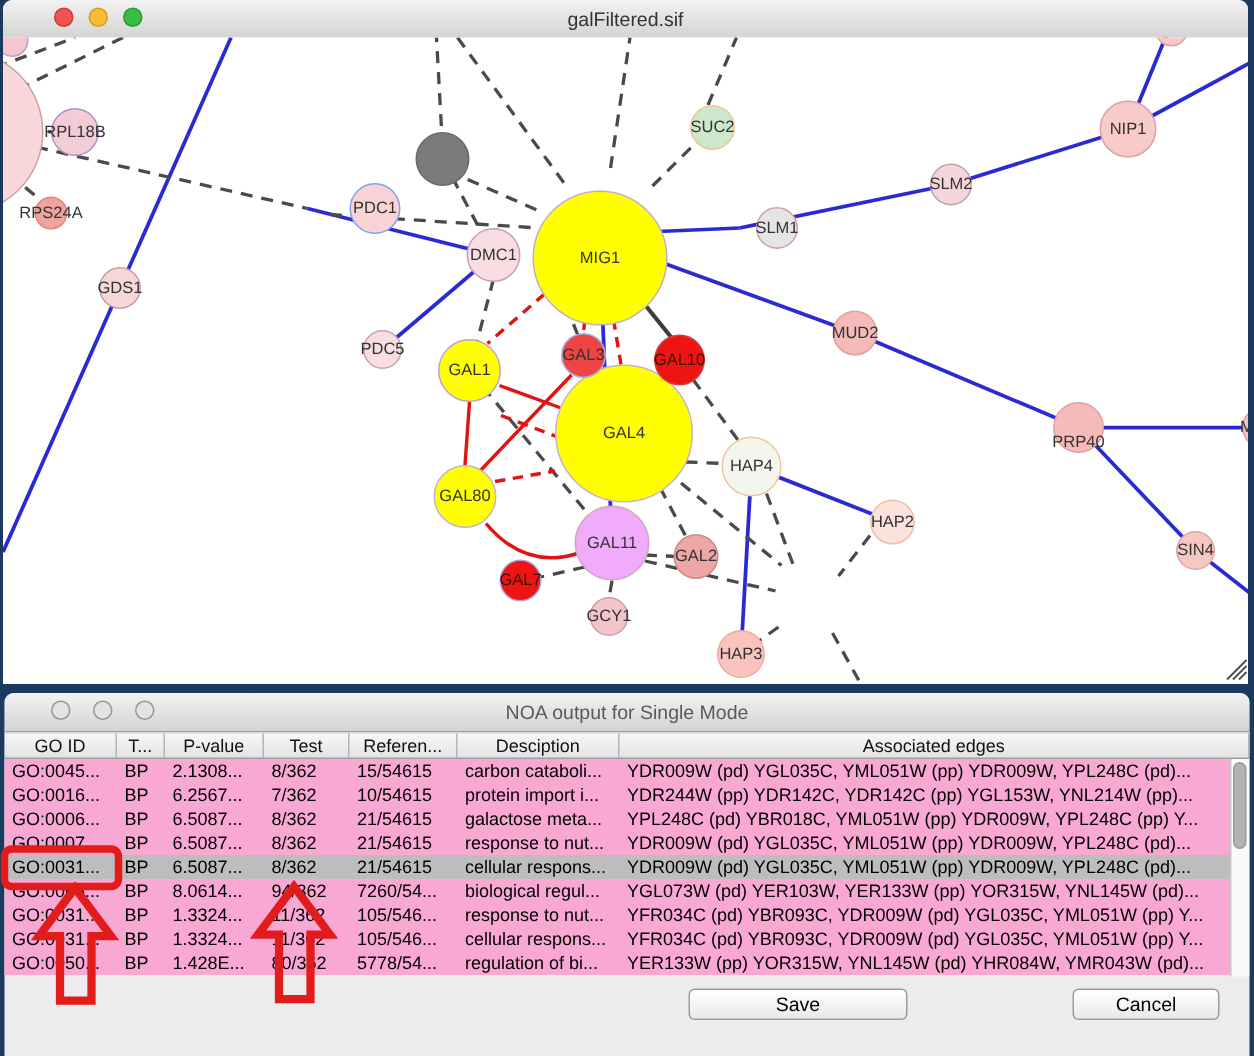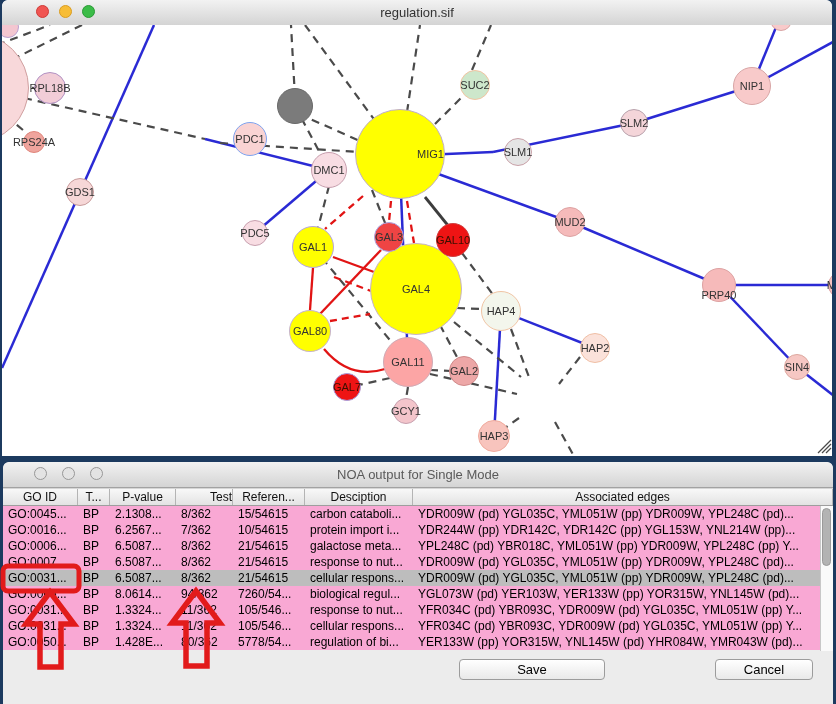--- a/index.html
+++ b/index.html
@@ -42,21 +42,21 @@
   #annotations{position:absolute;left:0;top:0;z-index:99;pointer-events:none;}
 </style>
 </head>
 <body>
 
 <div class="window-top">
   <div class="titlebar">
     <div class="light red"></div>
     <div class="light yellow"></div>
     <div class="light green"></div>
-    <div class="title-text">regulation.sif</div>
+    <div class="title-text">galFiltered.sif</div>
   </div>
   <div class="canvas" id="graph-canvas">
     <svg id="edges-svg" width="836" height="456">
         <line x1="152" y1="25" x2="78" y2="192" stroke="var(--edge-blue)" stroke-width="2.5"></line>
         <line x1="78" y1="192" x2="0" y2="368" stroke="var(--edge-blue)" stroke-width="2.5"></line>
         <line x1="203" y1="139" x2="327" y2="170" stroke="var(--edge-blue)" stroke-width="2.5"></line>
         <line x1="327" y1="170" x2="253" y2="233" stroke="var(--edge-blue)" stroke-width="2.5"></line>
         <line x1="398" y1="156" x2="491" y2="152" stroke="var(--edge-blue)" stroke-width="2.5"></line>
         <line x1="491" y1="152" x2="632" y2="123" stroke="var(--edge-blue)" stroke-width="2.5"></line>
         <line x1="632" y1="123" x2="750" y2="86" stroke="var(--edge-blue)" stroke-width="2.5"></line>
@@ -123,21 +123,21 @@
       <div class="node" style="left: 64px; top: 153px; width: 28px; height: 28px; background: rgb(246, 215, 215); border: 1.5px solid rgb(200, 155, 155);">
         <span>GDS1</span>
       </div>
       <div class="node" style="left: 186px; top: 97px; width: 34px; height: 34px; background: rgb(249, 211, 211); border: 1.5px solid rgb(125, 163, 239); margin-left: 45px;">
         <span>PDC1</span>
       </div>
       <div class="node" style="left: 275px; top: 63px; width: 36px; height: 36px; background: rgb(123, 123, 123); border: 1.5px solid rgb(105, 105, 105);"></div>
       <div class="node" style="left: 309px; top: 127px; width: 36px; height: 36px; background: rgb(248, 221, 227); border: 1.5px solid rgb(199, 159, 174);">
         <span>DMC1</span>
       </div>
-      <div class="node" style="left: 353px; top: 84px; width: 90px; height: 90px; background: rgb(255, 255, 0); border: 1.5px solid rgb(191, 174, 201); justify-content: flex-end;">
+      <div class="node" style="left: 353px; top: 102px; width: 90px; height: 90px; background: rgb(255, 255, 0); border: 1.5px solid rgb(191, 174, 201);">
         <span>MIG1</span>
       </div>
       <div class="node" style="left: 458px; top: 45px; width: 30px; height: 30px; background: rgb(205, 231, 203); border: 1.5px solid rgb(242, 196, 162);">
         <span>SUC2</span>
       </div>
       <div class="node" style="left: 502px; top: 113px; width: 28px; height: 28px; background: #e5e5e5; border: 1.5px solid rgb(201, 161, 168);">
         <span>SLM1</span>
       </div>
       <div class="node" style="left: 618px; top: 84px; width: 28px; height: 28px; background: rgb(244, 213, 217); border: 1.5px solid rgb(184, 162, 172);">
         <span>SLM2</span>
@@ -163,21 +163,21 @@
       </div>
       <div class="node" style="left: 479px; top: 266px; width: 40px; height: 40px; background: rgb(243, 246, 236); border: 1.5px solid rgb(240, 196, 164);">
         <span>HAP4</span>
       </div>
       <div class="node" style="left: 476px; top: 395px; width: 32px; height: 32px; background: rgb(248, 196, 189); border: 1.5px solid rgb(240, 171, 158);">
         <span>HAP3</span>
       </div>
       <div class="node" style="left: 391px; top: 373px; width: 26px; height: 26px; background: rgb(243, 197, 203); border: 1.5px solid rgb(199, 159, 174);">
         <span>GCY1</span>
       </div>
-      <div class="node" style="left: 381px; top: 312px; width: 50px; height: 50px; background: #fca5a5; border: 1.5px solid rgb(207, 170, 181);">
+      <div class="node" style="left: 381px; top: 312px; width: 50px; height: 50px; background: #f0abfc; border: 1.5px solid rgb(207, 170, 181);">
         <span>GAL11</span>
       </div>
       <div class="node" style="left: 447px; top: 331px; width: 30px; height: 30px; background: rgb(237, 167, 167); border: 1.5px solid rgb(208, 138, 138);">
         <span>GAL2</span>
       </div>
       <div class="node" style="left: 331px; top: 348px; width: 28px; height: 28px; background: rgb(238, 20, 20); border: 1.5px solid rgb(168, 160, 224); color: rgb(58, 16, 0);">
         <span>GAL7</span>
       </div>
       <div class="node" style="left: 287px; top: 285px; width: 42px; height: 42px; background: rgb(255, 255, 0); border: 1.5px solid rgb(197, 178, 207);">
         <span>GAL80</span>
@@ -204,21 +204,21 @@
   <div class="titlebar">
     <div class="light hollow" style="left:31px"></div>
     <div class="light hollow" style="left:59px"></div>
     <div class="light hollow" style="left:87px"></div>
     <div class="title-text" style="color:#5a5a5a">NOA output for Single Mode</div>
   </div>
   <div class="thead" id="table-header">
       <div class="th" style="width: 75px;">GO ID</div>
       <div class="th" style="width: 32px;">T...</div>
       <div class="th" style="width: 66px;">P-value</div>
-      <div class="th" style="width: 57px; text-align: right;">Test</div>
+      <div class="th" style="width: 57px;">Test</div>
       <div class="th" style="width: 72px;">Referen...</div>
       <div class="th" style="width: 108px;">Desciption</div>
       <div class="th" style="width: 420px;">Associated edges</div>
     </div>
   <div class="tbody" id="table-body">
       <div class="trow">
         <div class="td" style="width: 75px;">GO:0045...</div>
         <div class="td" style="width: 32px;">BP</div>
         <div class="td" style="width: 66px;">2.1308...</div>
         <div class="td" style="width: 57px;">8/362</div>

